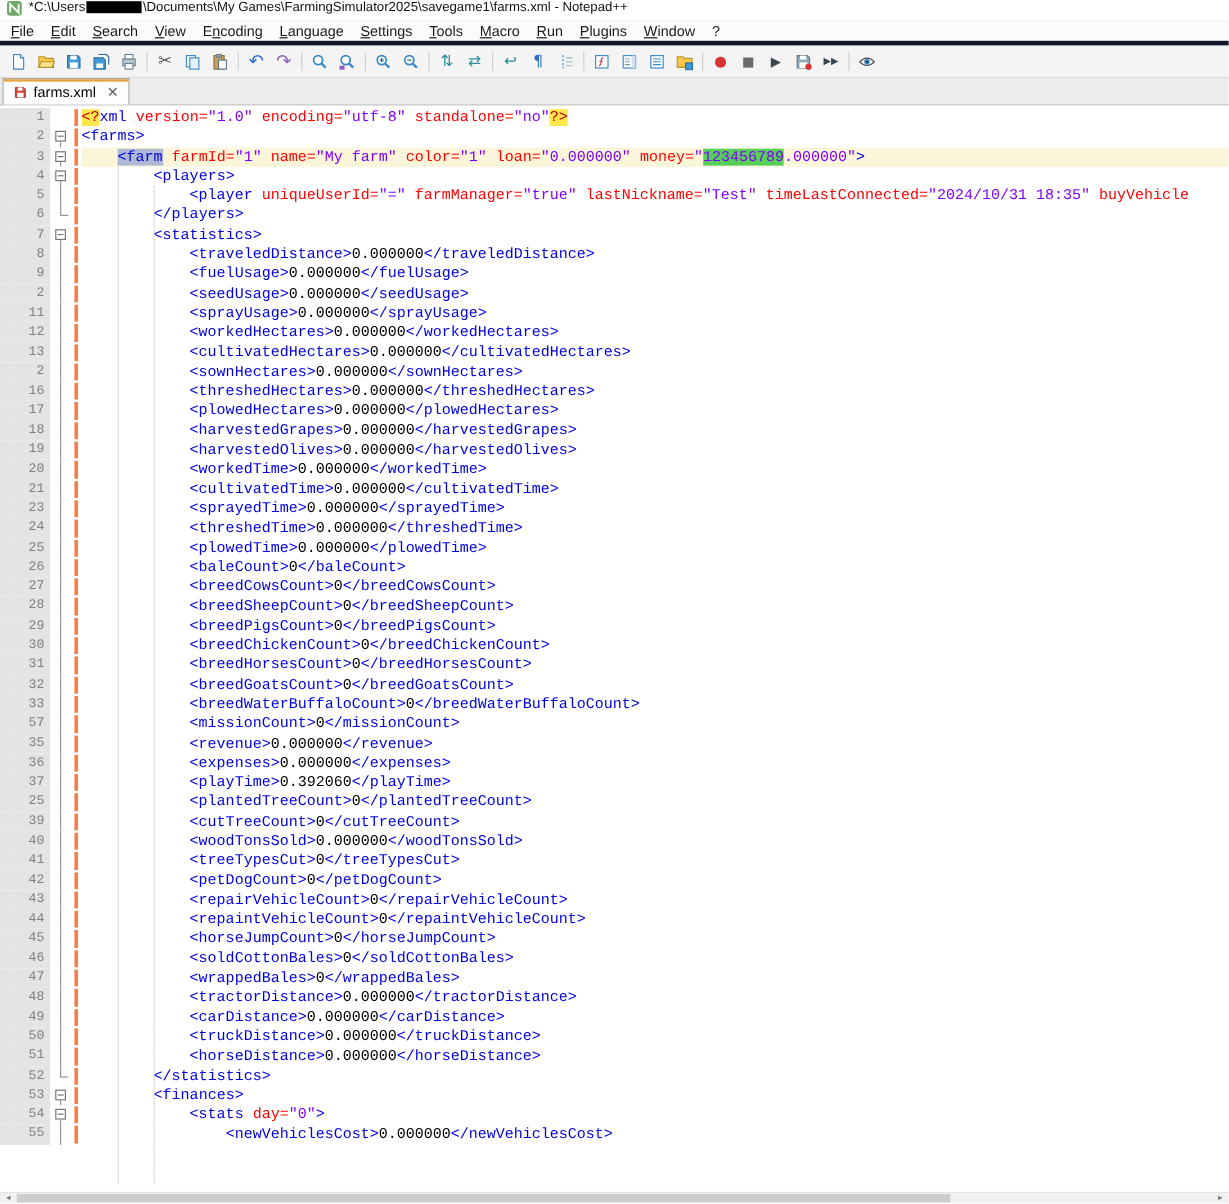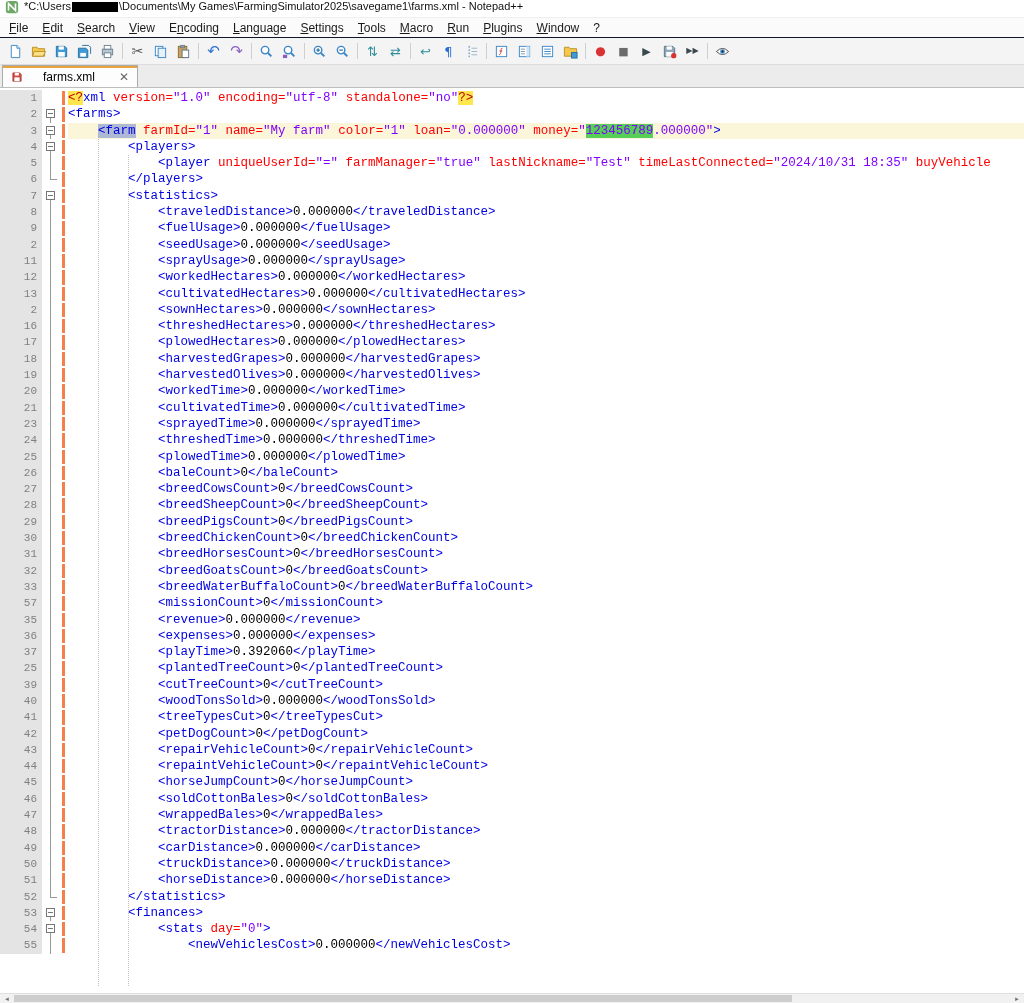--- a/index.html
+++ b/index.html
@@ -6,32 +6,32 @@
   body{
     width:1024px;height:1003px;overflow:hidden;background:#fff;
     font-family:"Liberation Sans",sans-serif;position:relative;
   }
   
   .titlebar{height:18px;background:#ffffff;display:flex;gap:5px;padding:0 5px;border-bottom:1px solid #eee;box-sizing:border-box}
   .titlebar .ttext{font-size:11px;color:#111;white-space:nowrap}
   .redacted{display:inline-block;width:46px;height:10px;background:#000;vertical-align:middle;margin:0 1px}
   .applogo{width:14px;height:14px;flex:0 0 auto}
   
-  .menubar{height:20px;background:#fbfbfb;display:flex;align-items:center;padding-left:2px;font-size:12px;color:#1a1a1a;border-bottom:1px solid #0f172a;box-sizing:border-box}
+  .menubar{height:20px;background:#fbfbfb;display:flex;align-items:center;padding-left:2px;font-size:12px;color:#1a1a1a;border-bottom:4px solid #0f172a;box-sizing:border-box}
   .mitem{padding:2px 7px;cursor:default;white-space:nowrap}
   .mitem u{text-decoration:underline}
   
   .toolbar{height:27px;background:#f4f4f4;display:flex;align-items:center;padding:0 4px;border-bottom:1px solid #dcdcdc;box-sizing:border-box}
   .tbtn{width:21px;height:21px;margin:0 1px;display:flex;align-items:center;justify-content:center;border-radius:3px}
   .tbtn svg{width:15px;height:15px;display:block}
   .tbtn.glyph{font-family:"DejaVu Sans",sans-serif;line-height:1}
   .tsep{width:1px;height:16px;background:#cfcfcf;margin:0 3px;flex:0 0 auto}
   
   .tabbar{height:23px;background:#ececec;display:flex;align-items:flex-end;padding-left:2px;border-bottom:1px solid #bdbdbd;box-sizing:border-box}
-  .tab{height:22px;display:flex;align-items:center;gap:20px;padding:0 8px;background:#fdfdfd;border:1px solid #ababab;border-bottom:none;font-size:12px;position:relative;box-sizing:border-box}
+  .tab{height:22px;display:flex;align-items:center;gap:5px;padding:0 8px;background:#fdfdfd;border:1px solid #ababab;border-bottom:none;font-size:12px;position:relative;box-sizing:border-box}
   .tab.active::before{content:"";position:absolute;left:0;top:0;right:0;height:2px;background:#e8a33d}
   .tab .ticon{width:12px;height:12px}
   .tclose{font-size:12px;color:#666;margin-left:4px;line-height:1;cursor:default}
   
   .editor{position:relative;height:905px;background:#fff;overflow:hidden;
           font-family:"Liberation Mono","DejaVu Sans Mono",monospace;font-size:12.5px}
   .rows{position:absolute;left:0;top:2px;right:0}
   .row{display:flex;height:16.3px}
   .bm{width:8px;background:var(--margin-bg);flex:0 0 auto}
   .num{width:34px;flex:0 0 auto;background:var(--margin-bg);color:var(--line-number);

